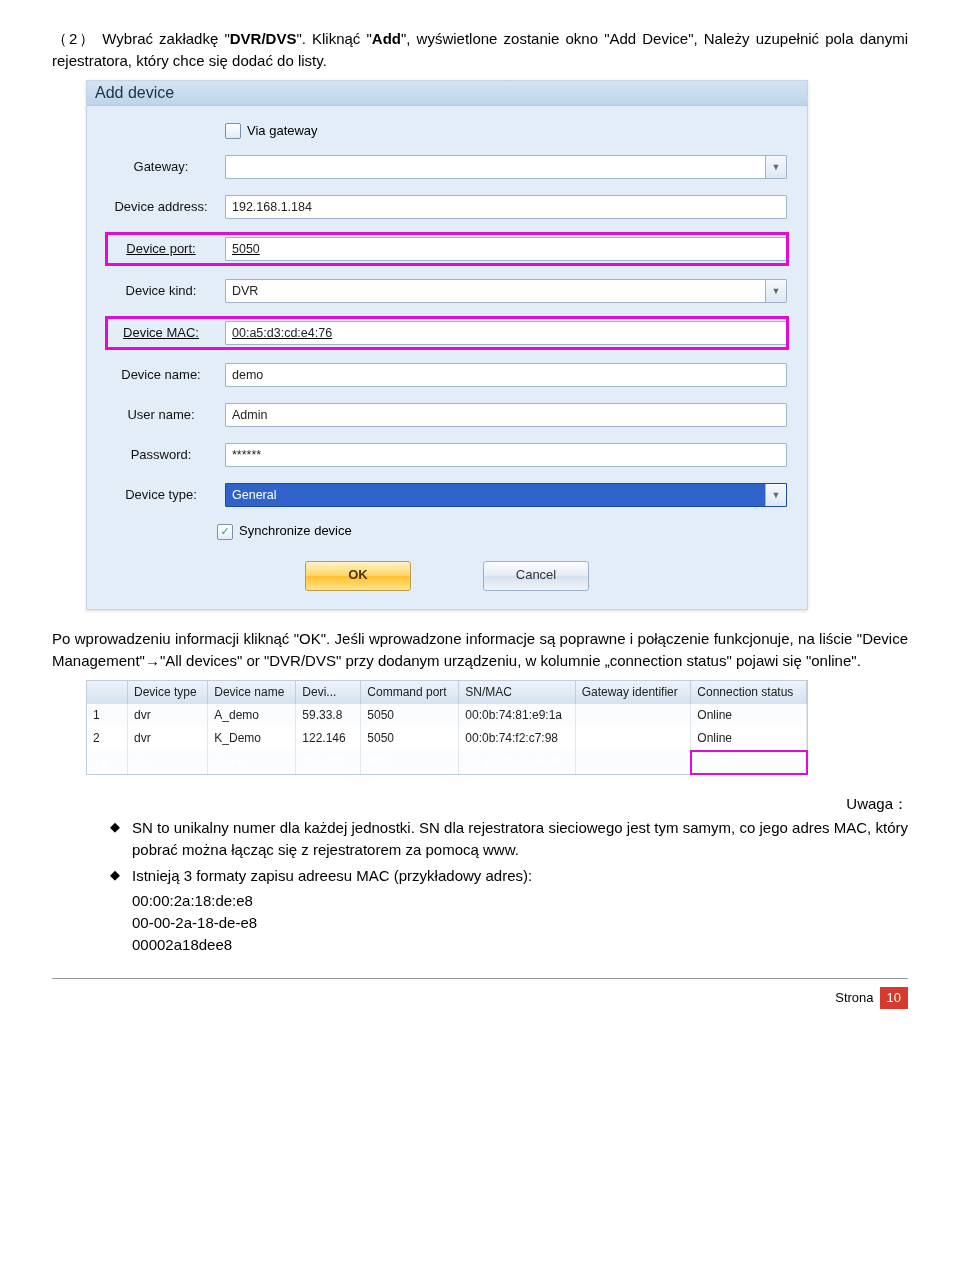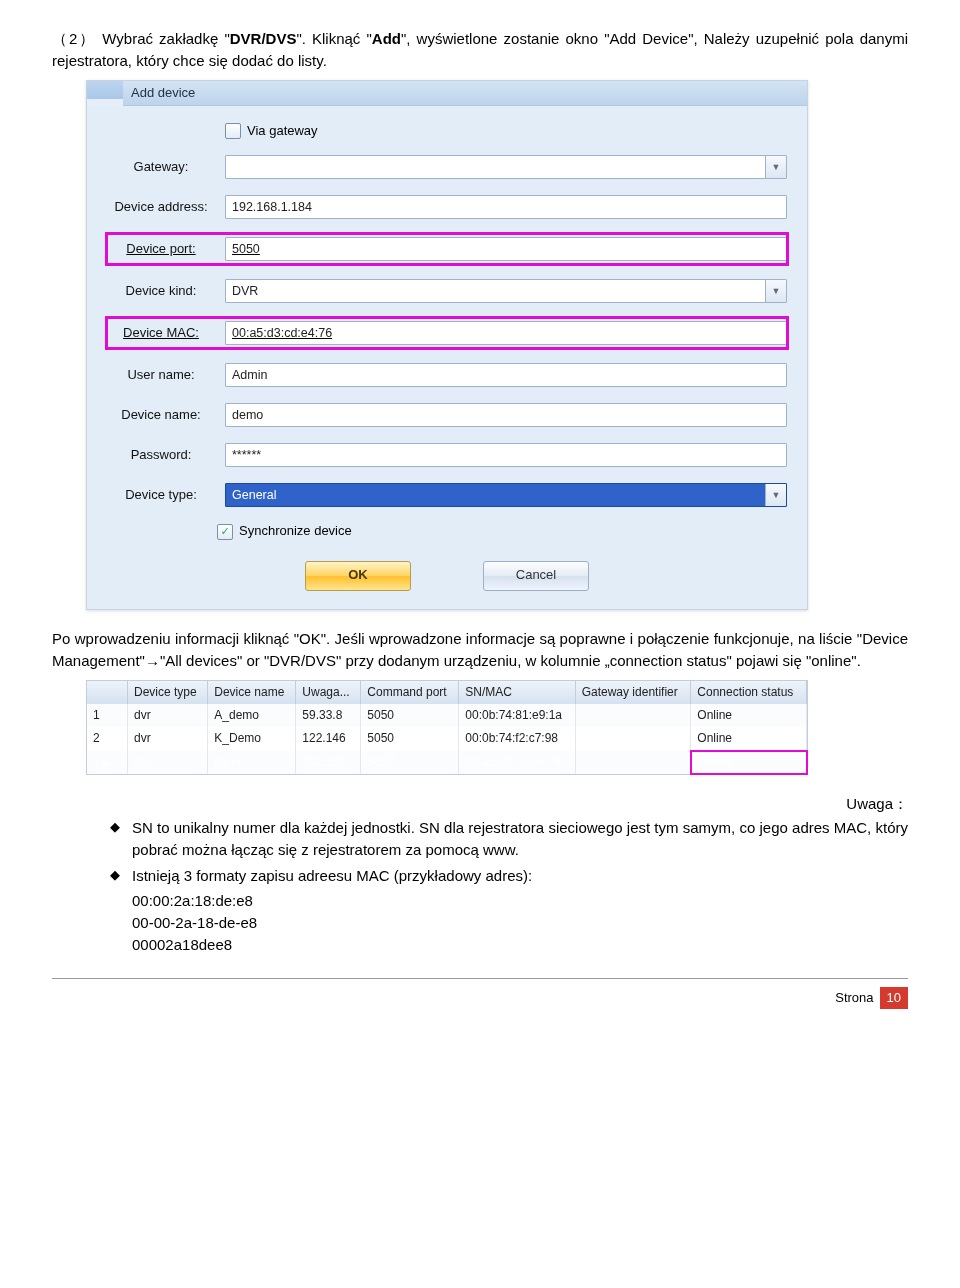--- a/index.html
+++ b/index.html
@@ -4,21 +4,21 @@
 <style>
   body { font-family: Arial, sans-serif; margin:0; padding:28px 52px 20px 52px; font-size:15px; color:#000; line-height:1.45; }
   .para { text-align: justify; margin: 0 0 8px 0; }
   .dialog {
     margin: 6px 0 18px 34px;
     width: 720px;
     border:1px solid #c8d2e0;
     background: linear-gradient(#bcd5ef,#a9c7e7 18px,#e6eff9 18px,#e6eff9);
     box-shadow: 0 1px 3px rgba(0,0,0,0.15);
   }
-  .titlebar { height:24px; line-height:24px; padding:0 8px; font-size:13px; color:#234; border-bottom:1px solid #b8c7db; background:linear-gradient(#d3e3f5,#bdd4ea);margin-left:36px;}
+  .titlebar { height:24px; line-height:24px; padding:0 8px; font-size:16px; color:#234; border-bottom:1px solid #b8c7db; background:linear-gradient(#d3e3f5,#bdd4ea);}
   .dialog-body { background:#e3edf7; padding:16px 20px 18px 20px; display:flex; flex-direction:column; gap:14px;}
   .row { display:flex; align-items:center; gap:10px; height:26px;}
   .lbl { width:108px; text-align:center; font-size:13px; color:#111; }
   .field { flex:1; height:22px; border:1px solid #9fb2c9; background:#fff; font-size:12.5px; padding:0 6px; line-height:22px; color:#222; border-radius:1px;}
   .select { position:relative; }
   .select .arrow { position:absolute; right:0; top:0; width:20px; height:22px; border-left:1px solid #9fb2c9; background:linear-gradient(#f6f9fd,#dde7f3); text-align:center; line-height:22px; font-size:9px; color:#667;}
   .hl { outline:3px solid #e00bd6; outline-offset:-1px; padding:2px 0 2px 0;text-decoration:underline;}
   .check { display:flex; align-items:center; gap:6px; padding-left:110px; font-size:13px;}
   .cb { width:14px; height:14px; border:1px solid #7a8fa8; background:linear-gradient(#fff,#e4ecf6); border-radius:2px; font-size:11px; text-align:center; line-height:12px; color:#2a6;}
   .btnrow { display:flex; justify-content:center; gap:72px; padding:6px 0 0 0;}
@@ -76,26 +76,26 @@
       <div class="lbl">Device kind:</div>
       <div class="field select">
         <span>DVR</span><span class="arrow">▼</span>
       </div>
     </div>
     <div class="row hl">
       <div class="lbl">Device MAC:</div>
       <div class="field">00:a5:d3:cd:e4:76</div>
     </div>
     <div class="row">
+      <div class="lbl">Device name:</div>
+      <div class="field">demo</div>
+    </div>
+    <div class="row">
       <div class="lbl">User name:</div>
       <div class="field">Admin</div>
-    </div>
-    <div class="row">
-      <div class="lbl">Device name:</div>
-      <div class="field">demo</div>
     </div>
     <div class="row">
       <div class="lbl">Password:</div>
       <div class="field">******</div>
     </div>
     <div class="row">
       <div class="lbl">Device type:</div>
       <div class="field select" style="background:#2f63c9;color:#fff;border-color:#1c4aa8">
         <span>General</span><span class="arrow">▼</span>
       </div>
@@ -113,21 +113,21 @@
 
 <p class="para">Po wprowadzeniu informacji kliknąć "OK". Jeśli wprowadzone informacje są poprawne i połączenie funkcjonuje, na liście "Device Management"→"All devices" or "DVR/DVS" przy dodanym urządzeniu, w kolumnie „connection status" pojawi się "online".</p>
 
 <div class="devwrap">
 <table class="dev">
   <tbody>
         <tr>
     <th style="width:28px"></th>
     <th>Device type</th>
     <th>Device name</th>
-    <th style="width:52px">Uwaga...</th>
+    <th style="width:52px">Devi...</th>
     <th>Command port</th>
     <th>SN/MAC</th>
     <th>Gateway identifier</th>
     <th>Connection status</th>
   </tr>
   <tr class="body">
     <td>1</td>
     <td>dvr</td>
     <td>A_demo</td>
     <td>59.33.8</td>

